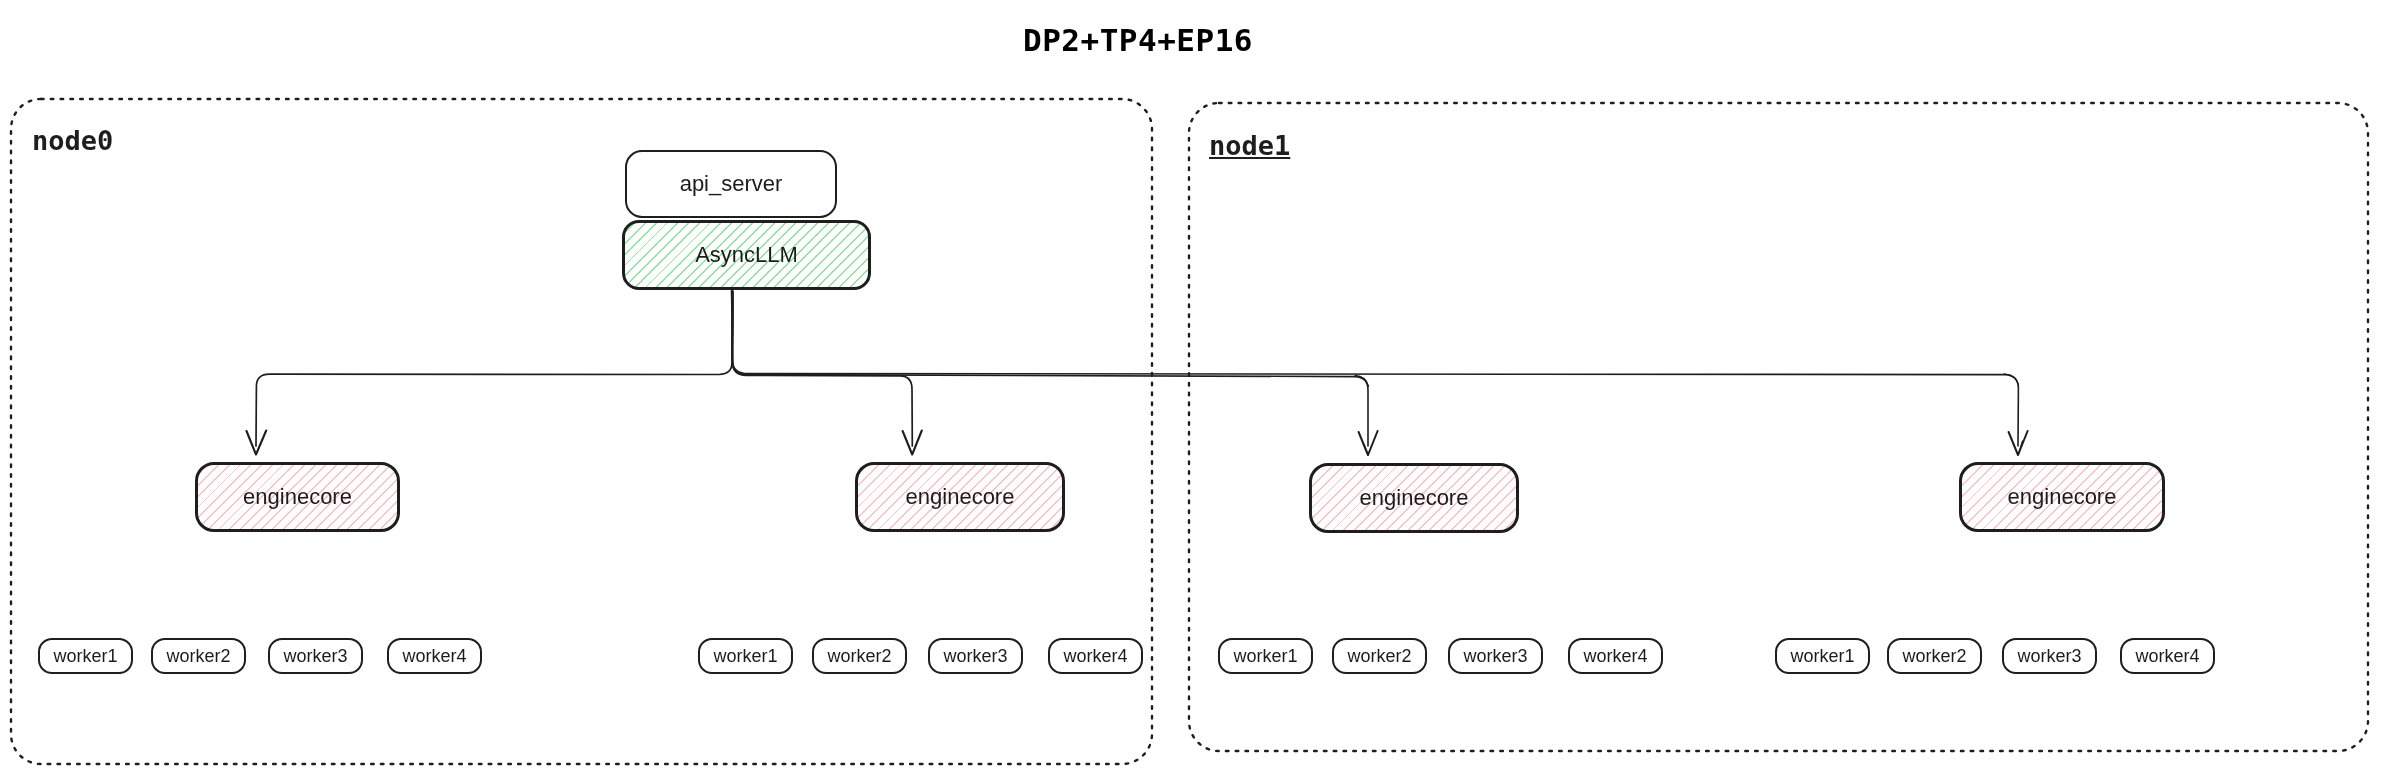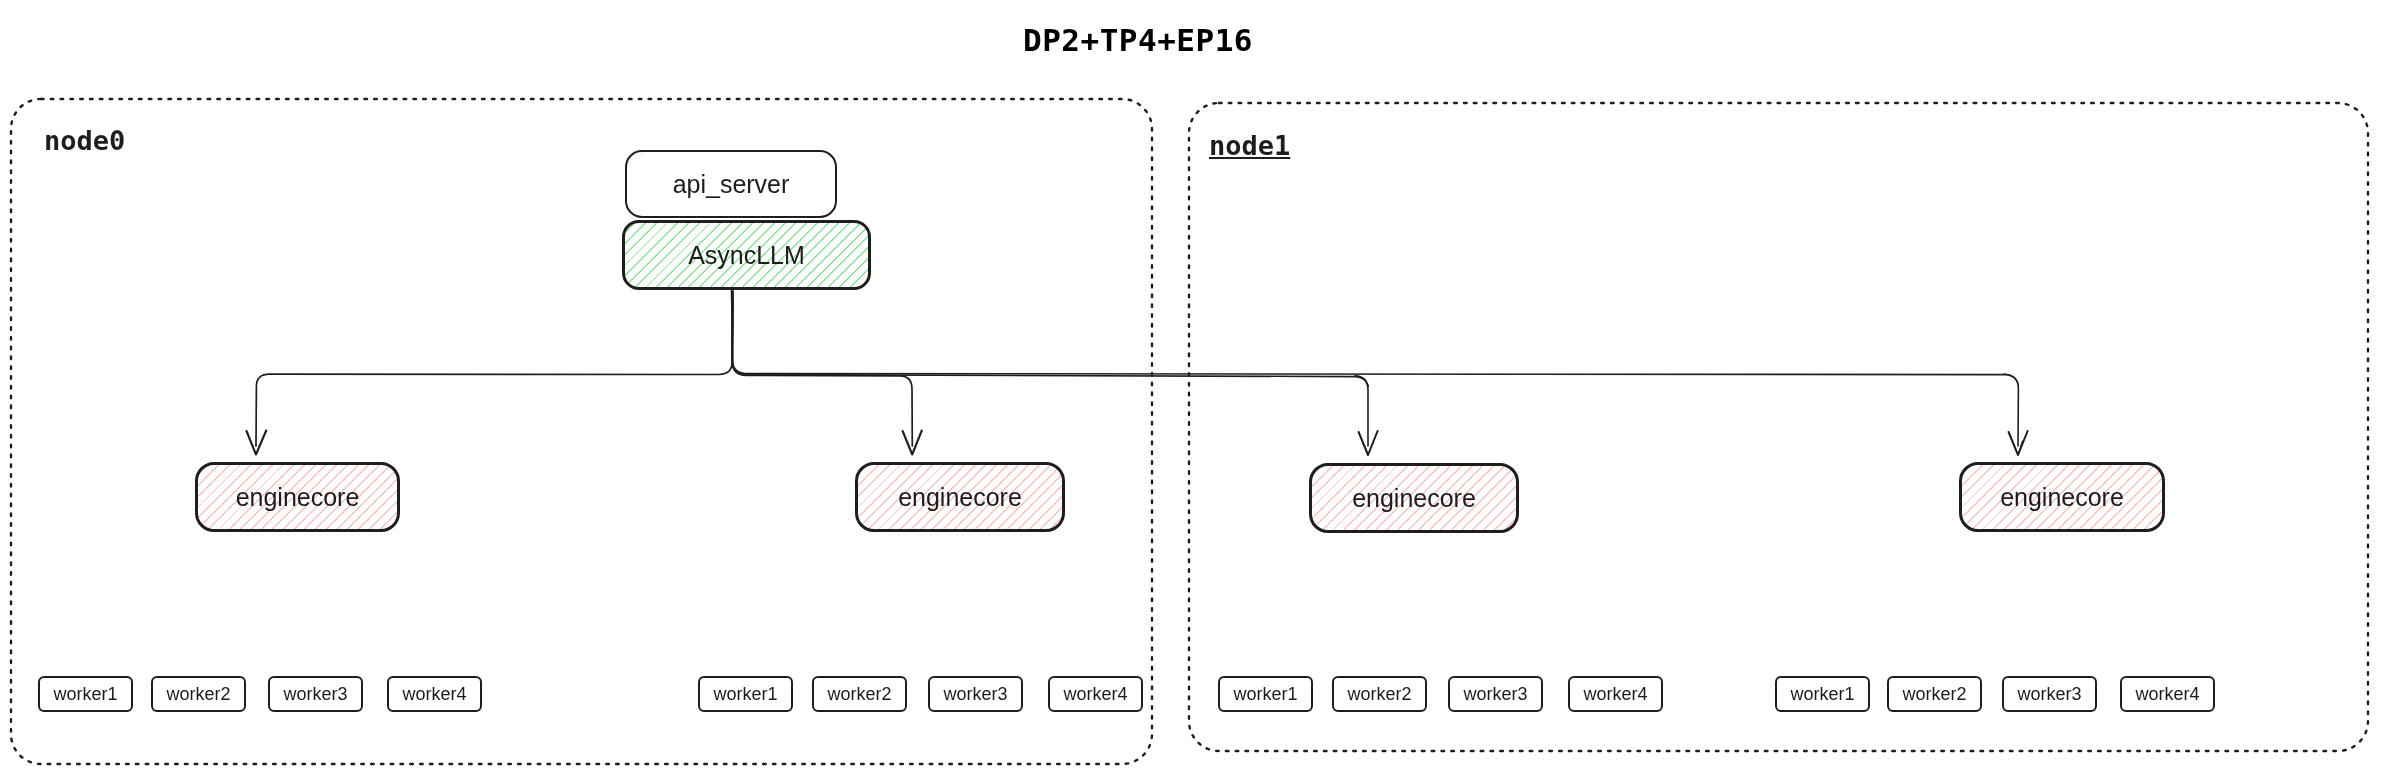--- a/index.html
+++ b/index.html
@@ -22,31 +22,31 @@
     color:#000000;
     margin-top:16px;
   }
   .node-label{
     position:absolute;
     font-family:"DejaVu Sans Mono", monospace;
     font-weight:700;
     font-size:27px;
     color:#1e1e1e;
   }
-  #node0-label{left:44px;top:125px;}
+  #node0-label{left:32px;top:125px;}
   #node1-label{left:1209px;top:130px;text-decoration:underline;}
   .box{
     position:absolute;
     box-sizing:border-box;
     border:2.5px solid #1e1e1e;
     background:#ffffff;
     display:flex;
     align-items:center;
     justify-content:center;
-    font-size:25px;
+    font-size:22px;
     color:#1c1c1c;
     z-index:2;
   }
   .rounded-lg{border-radius:17px;}
   .hatch-green{
     background:repeating-linear-gradient(135deg,
       #ffffff 0px, #ffffff 6.2px,
       #8ce99a 6.2px, #8ce99a 7.6px);
   }
   .hatch-red{
@@ -55,22 +55,22 @@
       #ffc1c1 6.2px, #ffc1c1 7.6px);
   }
   #api-server-box{left:625px;top:150px;width:212px;height:68px;}
   #asyncllm-box{left:622px;top:220px;width:249px;height:70px;border-width:3px;}
   .enginecore{height:70px;top:462px;border-width:3px;border-radius:19px;margin-left:47px;}
   #enginecore-0{left:148px;width:205px;}
   #enginecore-1{left:808px;width:210px;}
   #enginecore-2{left:1262px;width:210px;top:463px;}
   #enginecore-3{left:1912px;width:206px;}
   .worker{
-    top:676px;width:95px;height:36px;
-    border-radius:6px;border-width:2.4px;
+    top:638px;width:95px;height:36px;
+    border-radius:14px;border-width:2.4px;
     font-size:18px;
   }
   #svg-layer{
     position:absolute;left:0;top:0;z-index:1;
   }
 </style>
 </head>
 <body>
 
 <div id="canvas">

